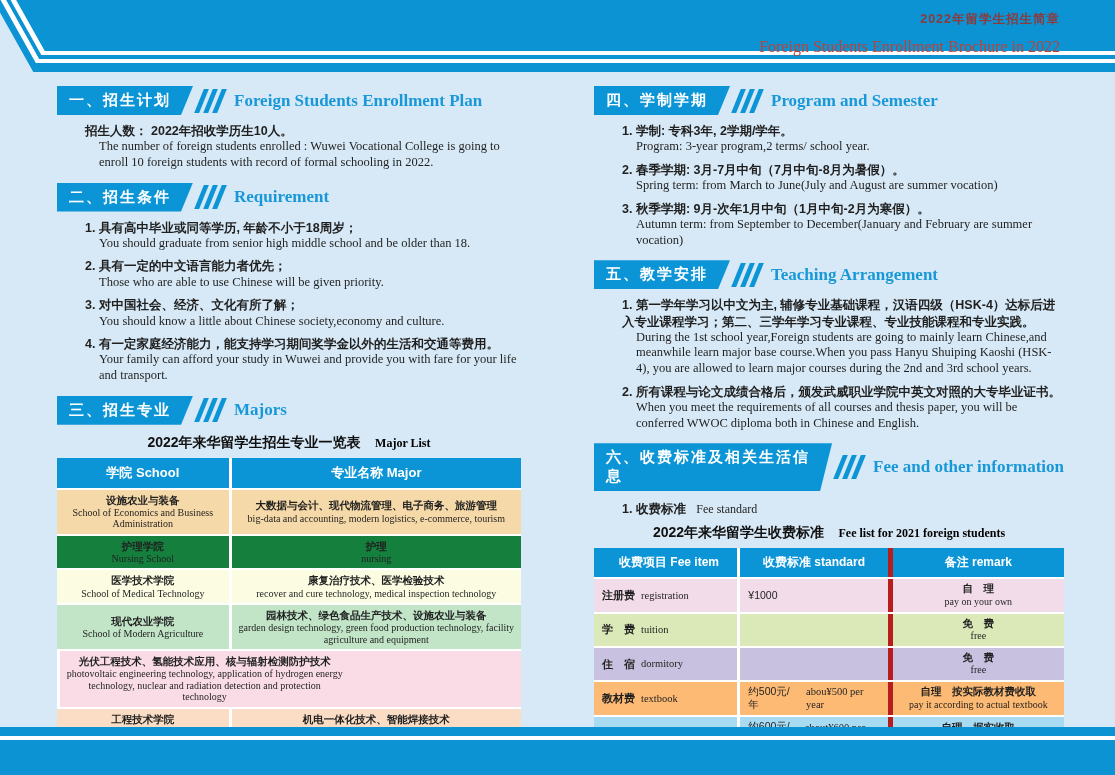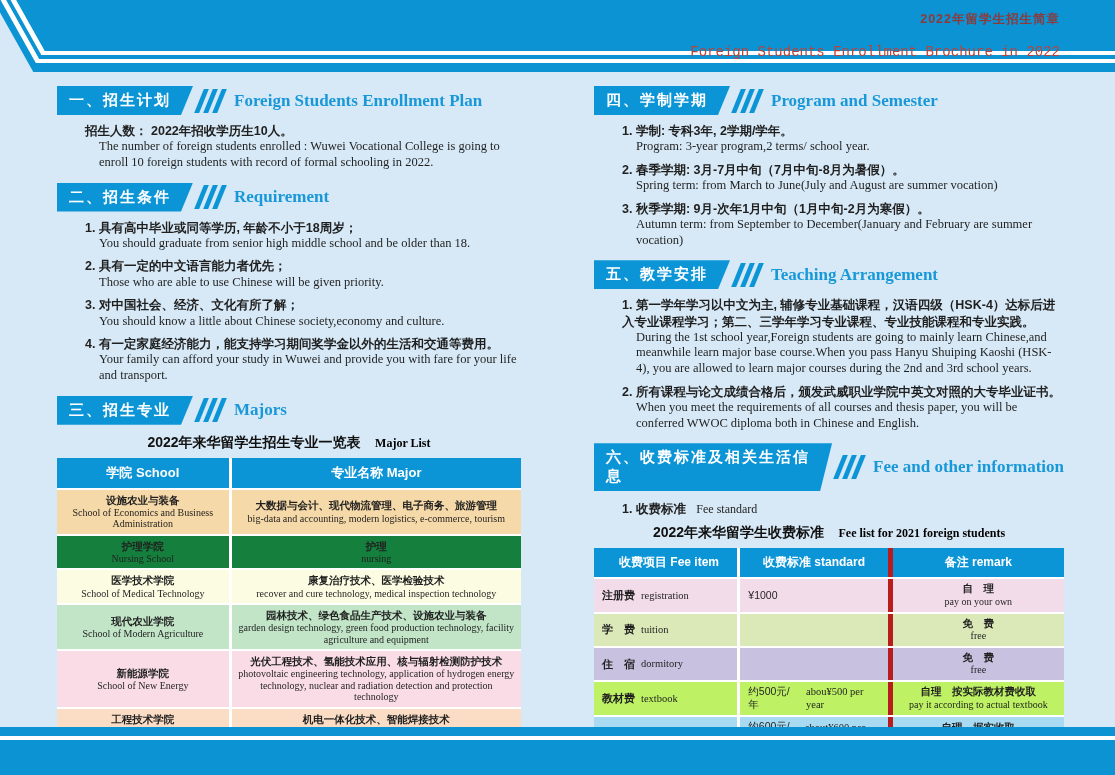--- a/index.html
+++ b/index.html
@@ -4,21 +4,21 @@
 <style>
   * { margin:0; padding:0; box-sizing:border-box; }
   html,body { width:1115px; height:775px; }
   body { font-family:"Liberation Sans","DejaVu Sans",sans-serif; }
   .page { position:relative; width:1115px; height:775px; background:#d7e9f6; overflow:hidden; }
 
   
   .top-band { position:absolute; top:0; left:0; }
   .brochure-title { position:absolute; top:11px; right:55px; text-align:right; z-index:3; }
   .bt-cn { color:#8c3a3a; font-weight:bold; font-size:12.5px; letter-spacing:1px; }
-  .bt-en { color:#bb4238; font-family:Liberation Mono, monospace; font-size:14px; margin-top:16px; }
+  .bt-en { color:#bb4238; font-family:Liberation Serif, serif; font-size:16px; margin-top:10px; }
 
   
   .bottom-band { position:absolute; bottom:0; left:0; width:100%; }
   .bb-thin { height:9px; background:#0c93d4; }
   .bb-gap { height:4px; background:#ffffff; }
   .bb-main { height:35px; background:#0c93d4; }
 
   .col { position:absolute; top:86px; }
   .col-left  { left:57px;  width:464px; }
   .col-right { left:594px; width:470px; }
@@ -201,24 +201,20 @@
           <div class="mc c1">
             <div class="cn">现代农业学院</div>
             <div class="en">School of Modern Agriculture</div>
           </div>
           <div class="mc c2">
             <div class="cn">园林技术、绿色食品生产技术、设施农业与装备</div>
             <div class="en">garden design technology, green food production technology, facility agriculture and equipment</div>
           </div>
         </div>
         <div class="mrow" style="background-color: rgb(249, 220, 230);">
-          <div class="mc c1">
-            <div class="cn">新能源学院</div>
-            <div class="en">School of New Energy</div>
-          </div>
           <div class="mc c2">
             <div class="cn">光伏工程技术、氢能技术应用、核与辐射检测防护技术</div>
             <div class="en">photovoltaic engineering technology, application of hydrogen energy technology, nuclear and radiation detection and protection technology</div>
           </div>
         </div>
         <div class="mrow" style="background-color: rgb(251, 221, 197);">
           <div class="mc c1">
             <div class="cn">工程技术学院</div>
             <div class="en">School of Engineering</div>
           </div>
@@ -354,21 +350,21 @@
           <div class="fcell f2">
             <span class="cn"></span>
             <span class="en"></span>
           </div>
           <div class="fcell f3">
             <div class="cn">免　费</div>
             <div class="en">free</div>
           </div>
         </div>
 
-        <div class="fr" style="background-color: #bef264;">
+        <div class="fr" style="background-color: #fdba74;">
           <div class="fcell f1">
             <span class="cn">教材费</span>
             <span class="en">textbook</span>
           </div>
           <div class="fcell f2">
             <span class="cn">约500元/年</span>
             <span class="en">abou¥500 per year</span>
           </div>
           <div class="fcell f3">
             <div class="cn">自理　按实际教材费收取</div>

